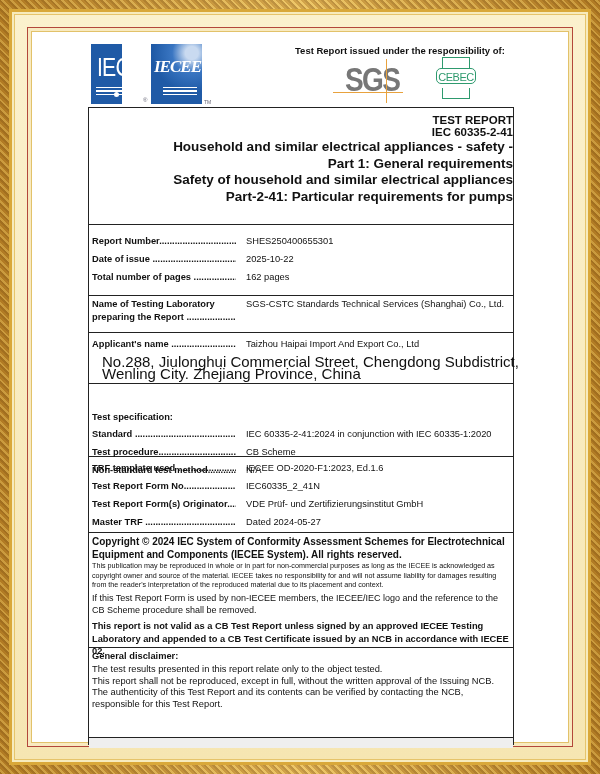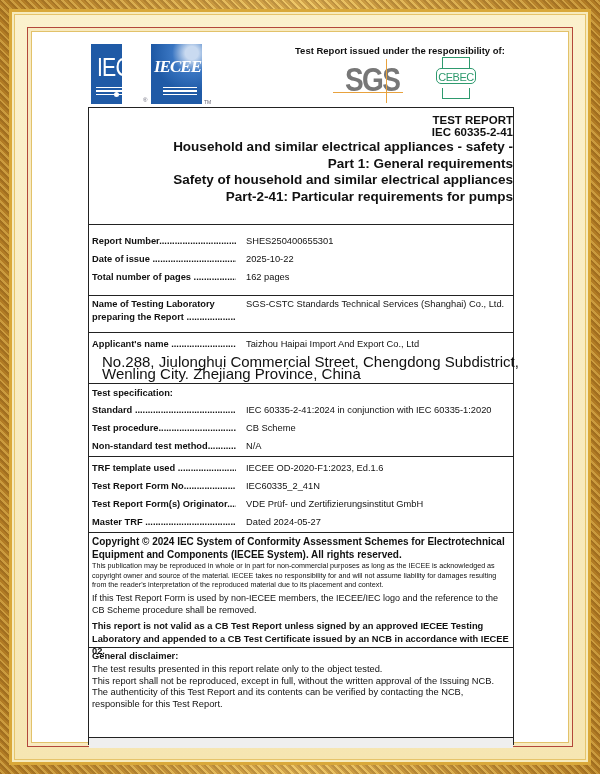--- a/index.html
+++ b/index.html
@@ -68,21 +68,21 @@
   .row .lbl { width: 147px; padding-left: 3px; font-weight: bold; white-space: nowrap; overflow: hidden; }
   .row .val { flex: 1; padding-left: 10px; white-space: nowrap; }
 
   .block-a { padding-top: 7px; height: 71px; }
   .block-lab { height: 37px; padding-top: 2px; }
   .block-lab .row { line-height: 13px; height: 13px; }
   .block-app { height: 51px; padding-top: 2px; }
   .block-app .row { }
   .addr { font-size: 15px; line-height: 12px; }
   .block-spec { height: 73px; padding-top: 1px; }
-  .spec-head { font-size: 9.3px; font-weight: bold; padding-left: 3px; line-height: 16px; }
+  .spec-head { font-size: 9.3px; font-weight: bold; padding-left: 3px; line-height: 16px; margin-top: 24px; }
   .block-trf { height: 76px; padding-top: 2px; }
   .block-copy { padding: 3px 3px 3px 3px; height: 119px; }
   .copy-h { font-size: 10px; font-weight: bold; line-height: 12.5px; }
   .copy-s { font-size: 7.2px; line-height: 9.5px; }
   .copy-m { font-size: 9px; line-height: 12px; margin-top: 2px; }
   .block-valid { padding: 2px 3px; height: 30px; font-size: 9.3px; font-weight: bold; line-height: 12.5px; }
   .block-disc { padding: 3px 3px; height: 90px; font-size: 9.3px; line-height: 11.8px; }
   .disc-h { font-weight: bold; margin-bottom: 1px; }
   .block-foot { height: 10px; background: #efefef; }
 </style>

